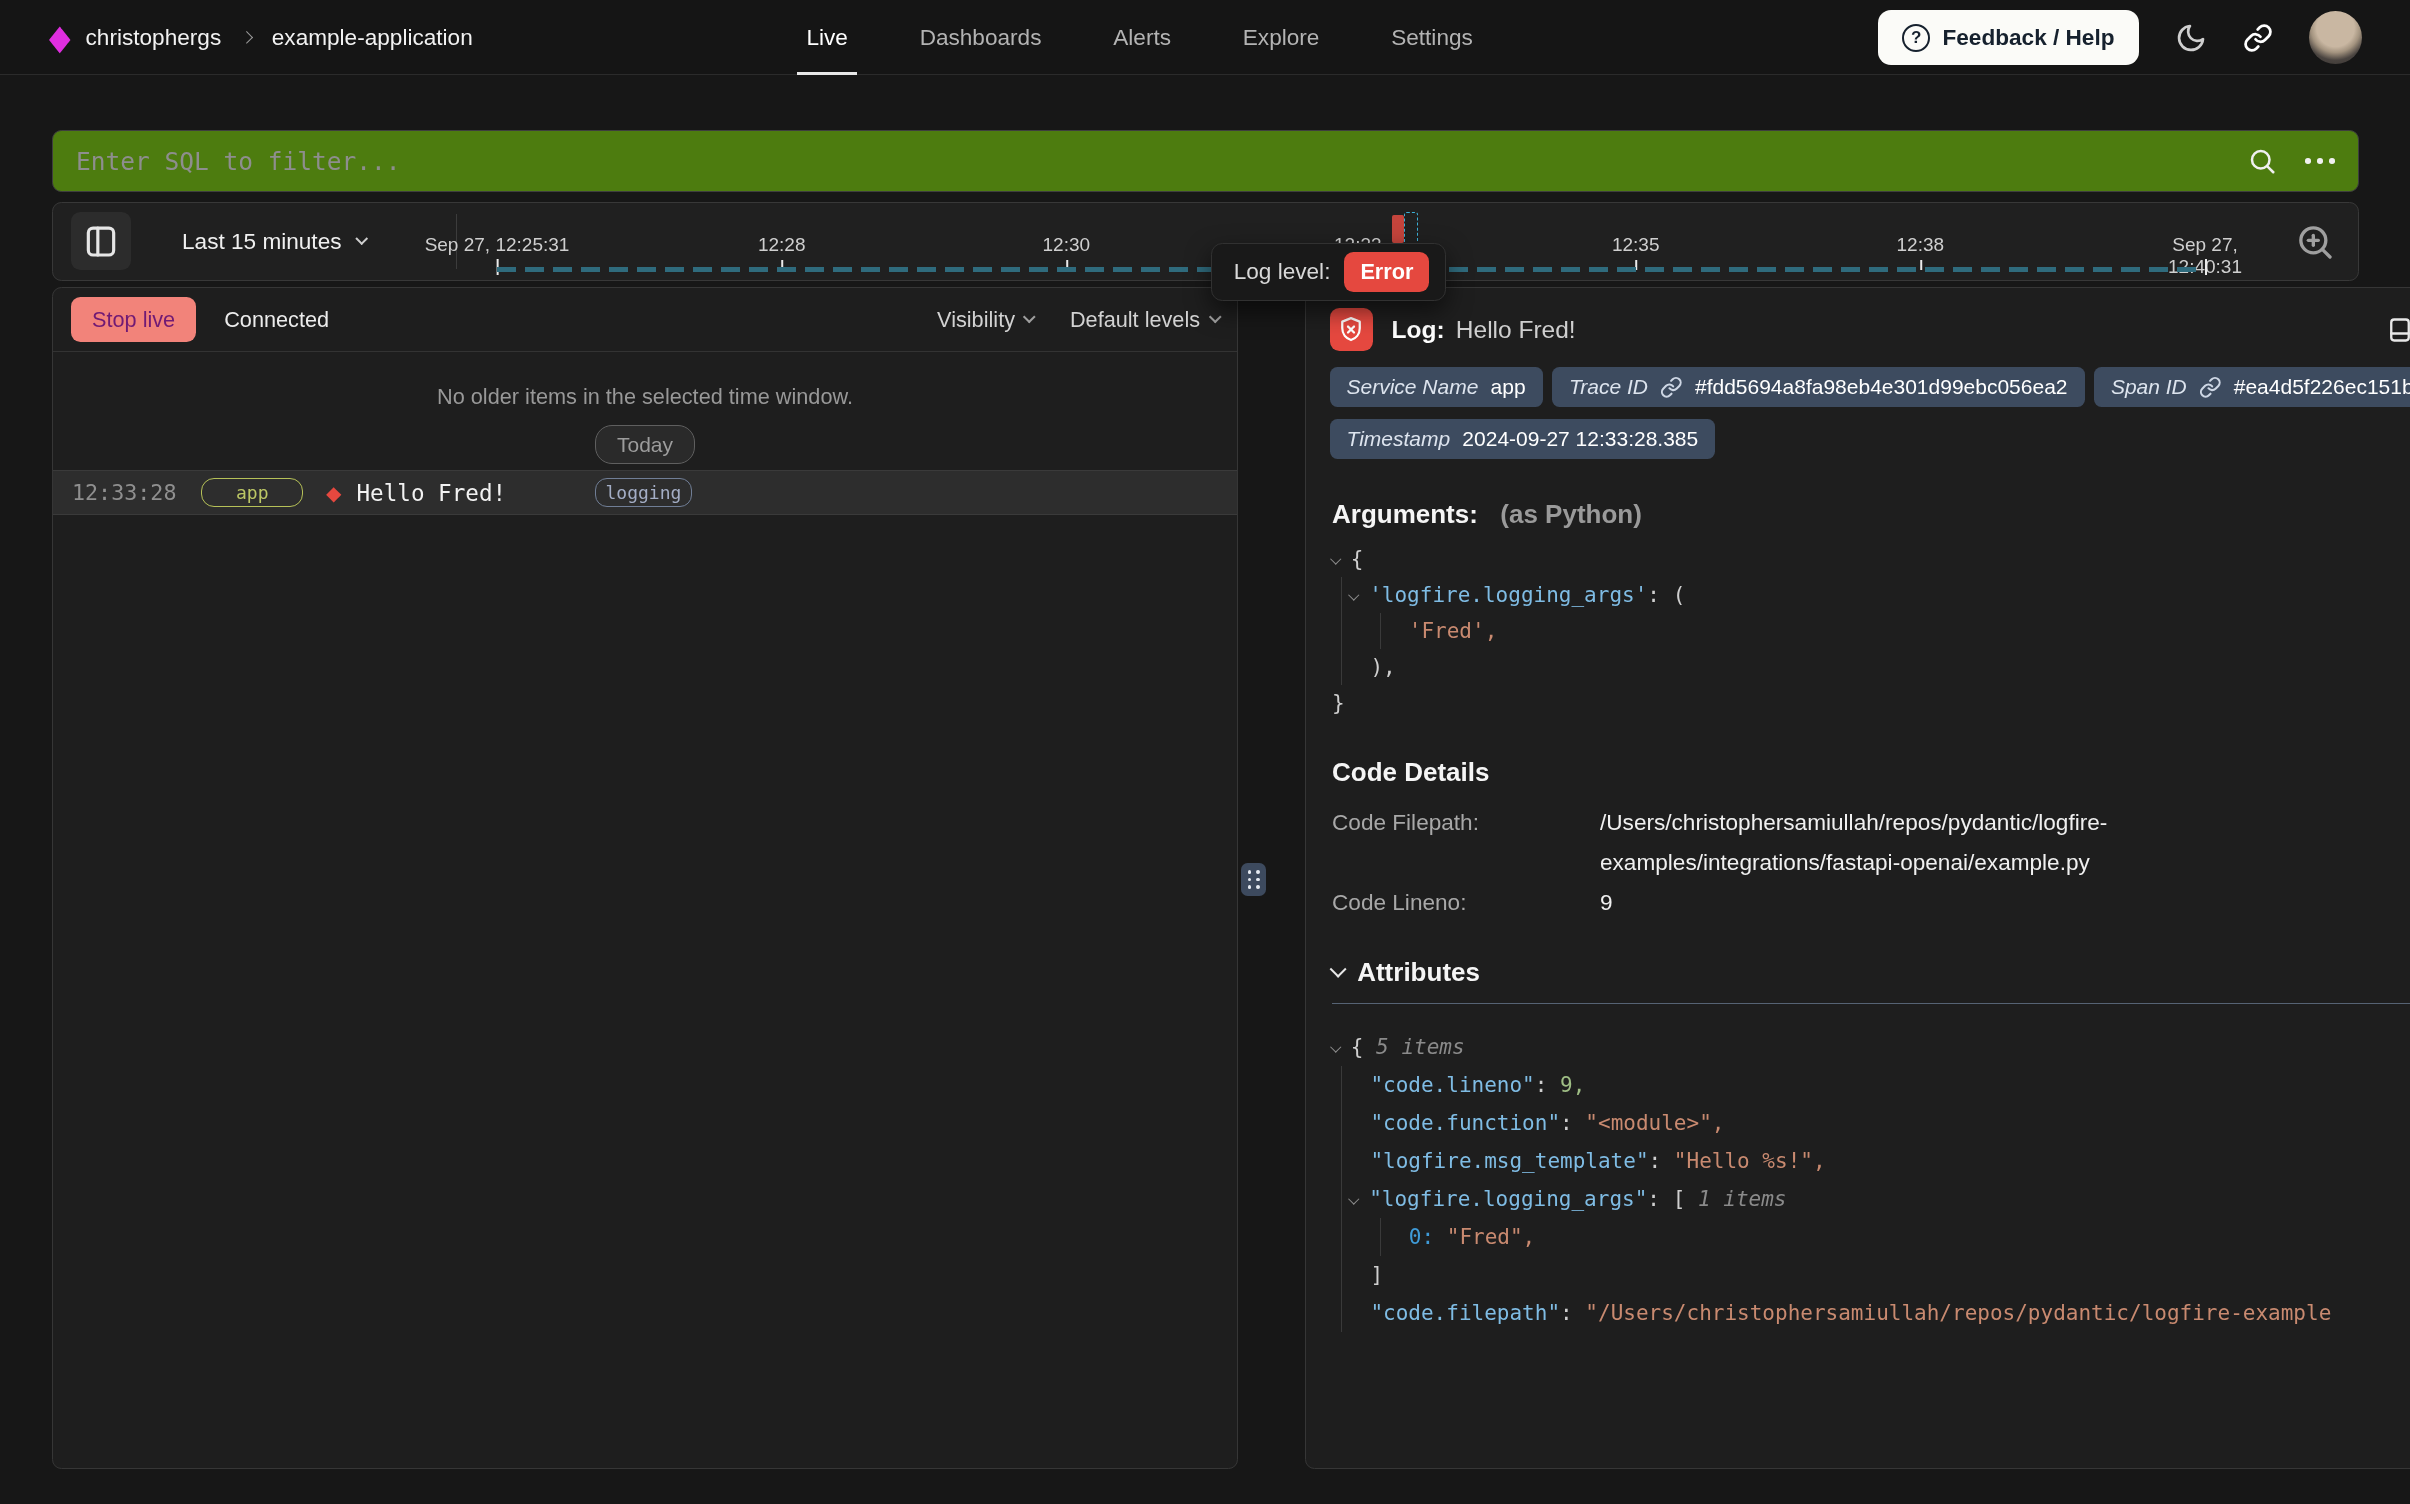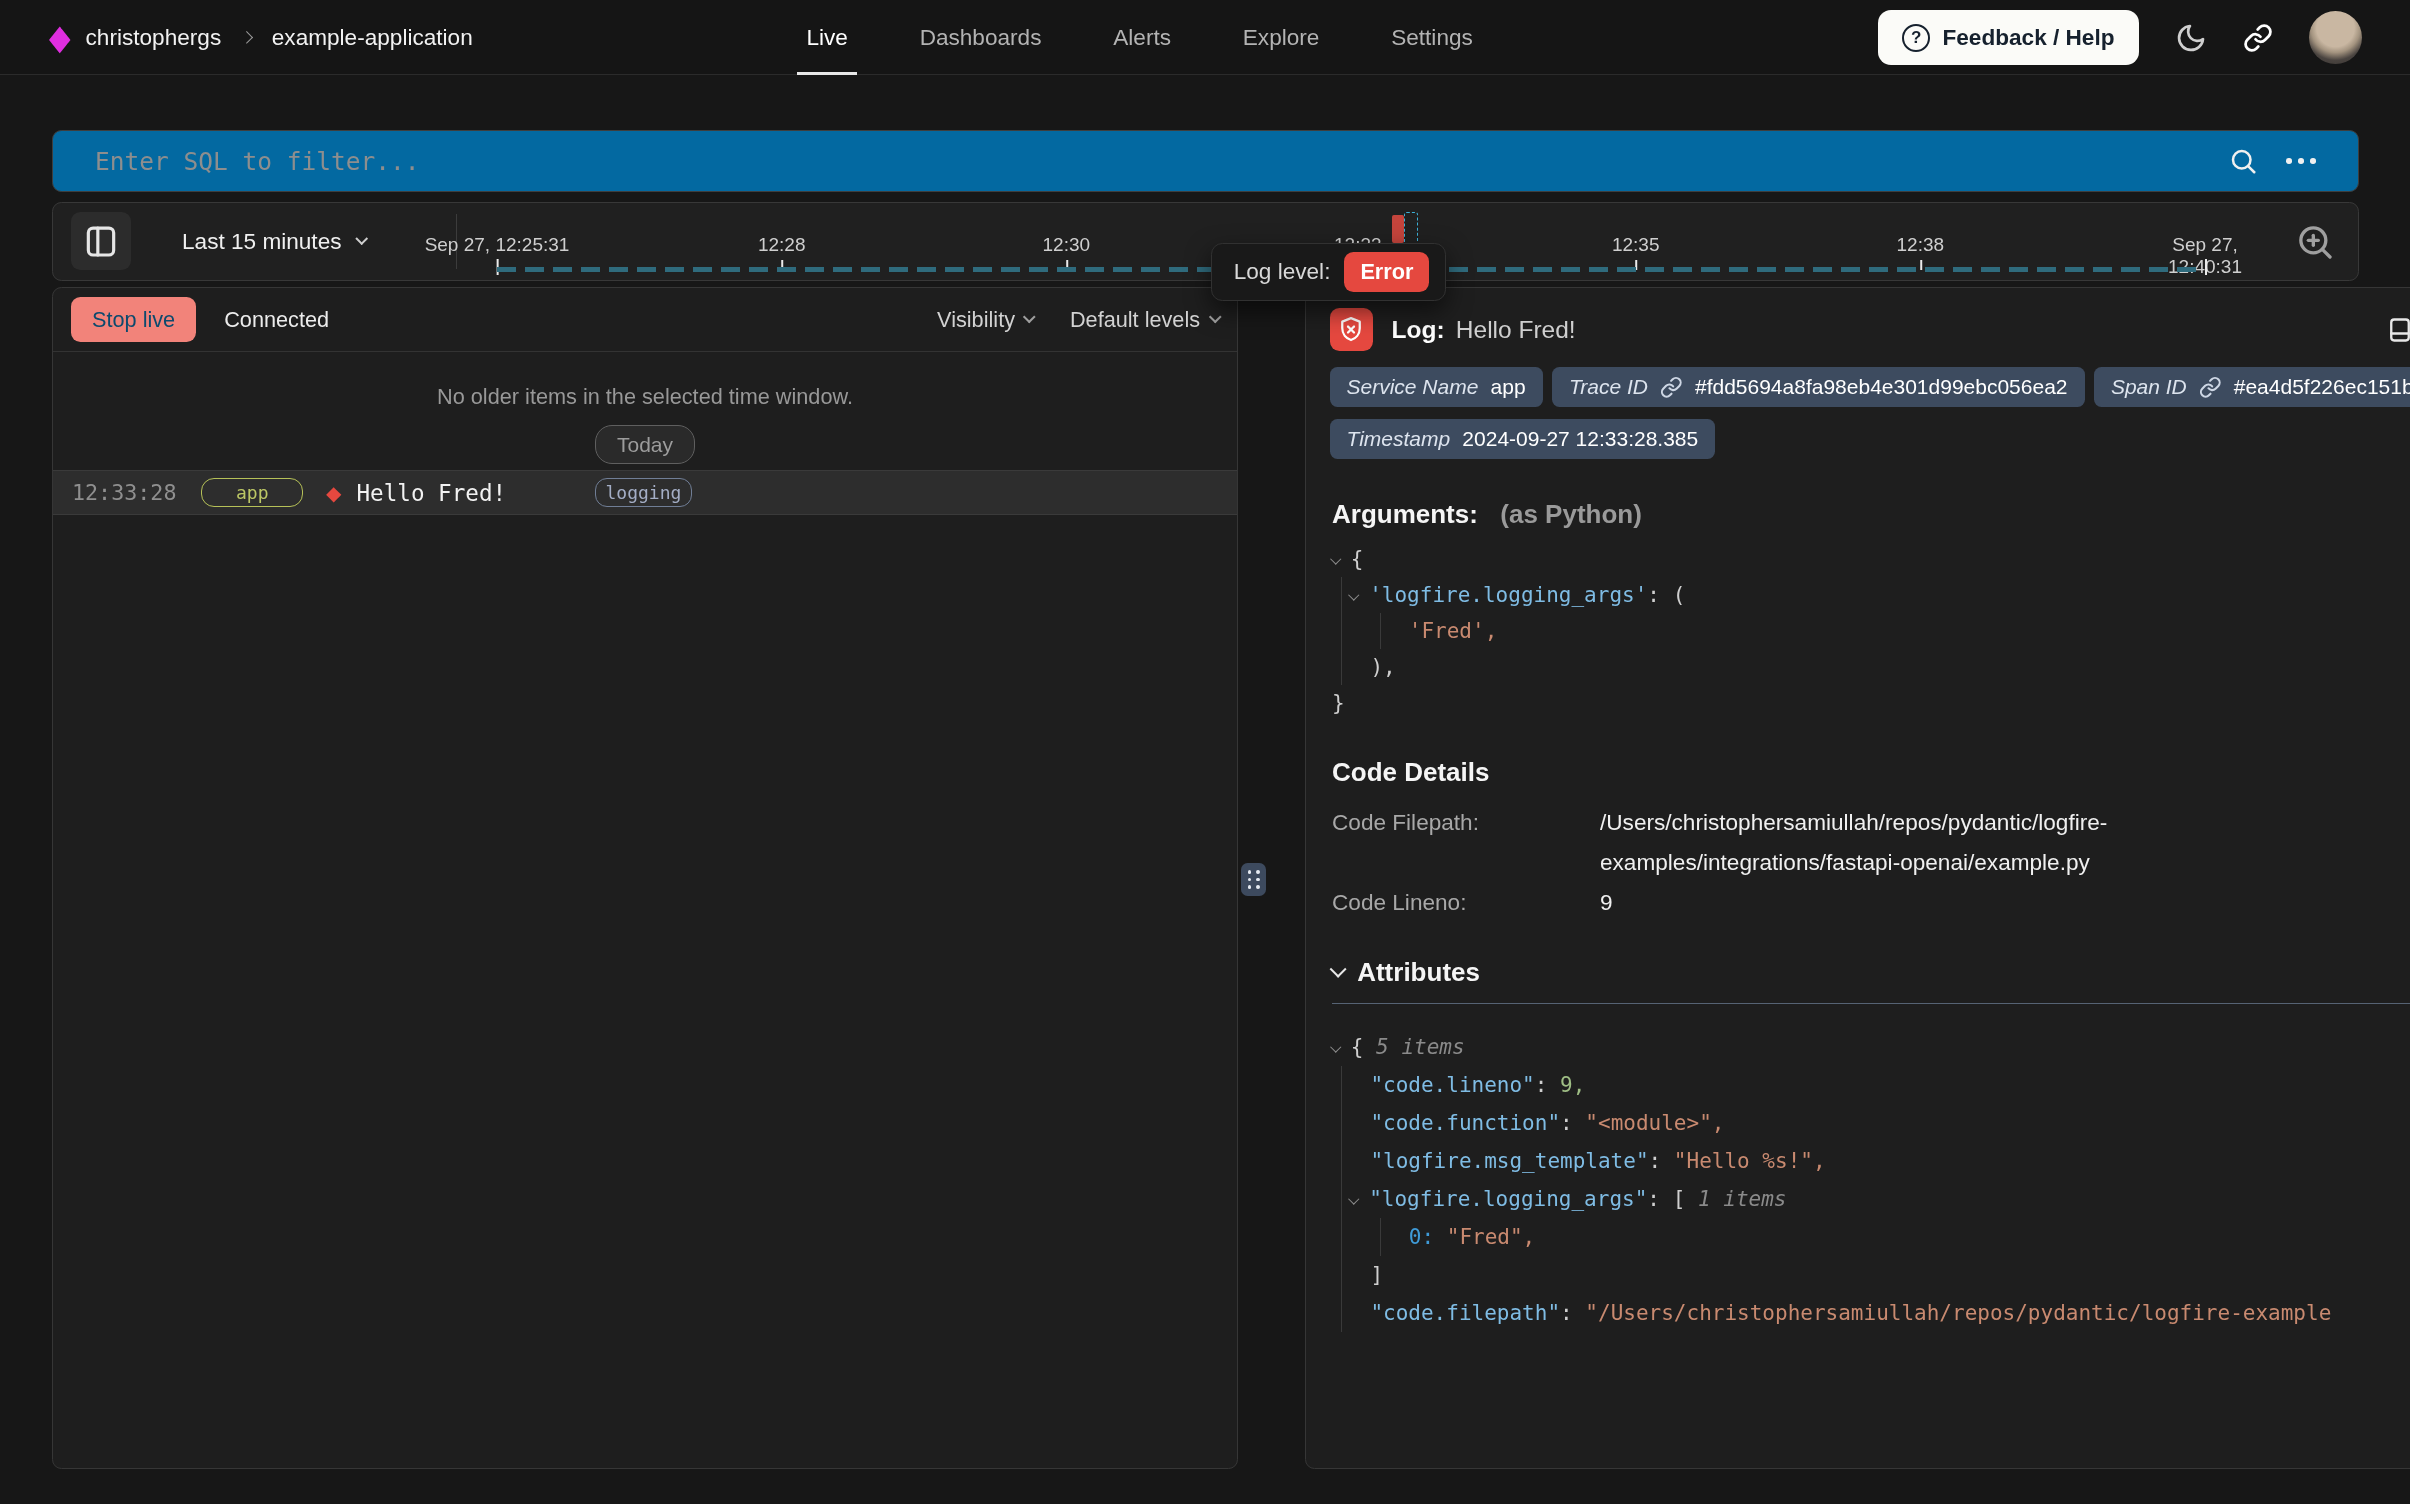--- a/index.html
+++ b/index.html
@@ -23,22 +23,22 @@
   .feedback-btn { height:55px; background:#fbfbf8; border:none; border-radius:13px;
     display:flex; align-items:center; gap:12.2px; padding:0 24.5px; font-size:22.6px; font-weight:600;
     color:#16212e; font-family:inherit; cursor:pointer; }
   .qmark { width:28px; height:28px; border:2.4px solid #16212e; border-radius:50%;
     display:flex; align-items:center; justify-content:center; font-size:17px; font-weight:700; }
   .avatar { width:53px; height:53px; border-radius:50%;
     background:radial-gradient(circle at 50% 32%, #c9b7a2 0 42%, #a3937f 55%, #4a4440 72%, #35312e 100%); }
 
   
   .filter-bar { position:absolute; left:52px; top:130px; width:2307px; height:62px;
-    background:#0369a1; border:0.9px solid #3e3e3e; border-radius:9.4px;
-    display:flex; align-items:center; padding:0 42px; gap:28px; }
+    background:#4d7c0f; border:0.9px solid #3e3e3e; border-radius:9.4px;
+    display:flex; align-items:center; padding:0 23px; gap:28px; }
   .sql-input { flex:1; background:transparent; border:none; outline:none;
     font-family:"DejaVu Sans Mono", monospace; font-size:24.5px; color:#e8e8e8; }
   .sql-input::placeholder { color:#8e8e8e; }
   .dots3 { display:flex; gap:6.6px; cursor:pointer; }
   .dots3 i { width:5.6px; height:5.6px; border-radius:50%; background:#f0f0f0; }
 
   
   .timebar { position:absolute; left:52px; top:202px; width:2307px; height:79px;
     background:#202020; border:0.9px solid #383838; border-radius:9.4px; }
   .tb-toggle { position:absolute; left:18px; top:9.4px; width:60px; height:58px;
@@ -71,21 +71,21 @@
     box-shadow:0 9.4px 24.5px rgba(0,0,0,.55); display:flex; align-items:center; gap:14px;
     padding:0 16px 0 21.7px; font-size:22.6px; color:#d8d8d8; }
   .error-badge { background:#e5483f; color:#fff; font-weight:700; font-size:21.7px;
     padding:6.6px 16px; border-radius:9.4px; }
 
   
   .live-panel { position:absolute; left:52px; top:287px; width:1186px; height:1182px;
     background:#1e1e1e; border:0.9px solid #363636; border-radius:9.4px; overflow:hidden; }
   .lp-header { height:64px; border-bottom:0.9px solid #333333; display:flex; align-items:center;
     padding:0 18px; }
-  .stop-live { background:#f2837a; color:#0c4a6e; font-size:21.7px; font-family:inherit;
+  .stop-live { background:#f2837a; color:#701a75; font-size:21.7px; font-family:inherit;
     border:none; border-radius:9.4px; padding:9.4px 21px; cursor:pointer; }
   .connected { font-size:21.7px; color:#ececec; margin-left:28px; }
   .lp-spacer { flex:1; }
   .dropdown { font-size:21.7px; color:#d2d2d2; display:flex; align-items:center; gap:10.4px;
     margin-left:36px; cursor:pointer; }
   .dropdown .chv-down { width:8.5px; height:8.5px; border-color:#9f9f9f; }
   .lp-empty { padding-top:32px; display:flex; flex-direction:column; align-items:center; gap:15px; }
   .lp-empty-msg { font-size:21.7px; color:#989898; }
   .today-btn { font-size:21px; color:#9c9c9c; background:#2a2a2a; border:1.4px solid #5f5f5f;
     border-radius:17px; padding:6.6px 21px; font-family:inherit; cursor:pointer; }

